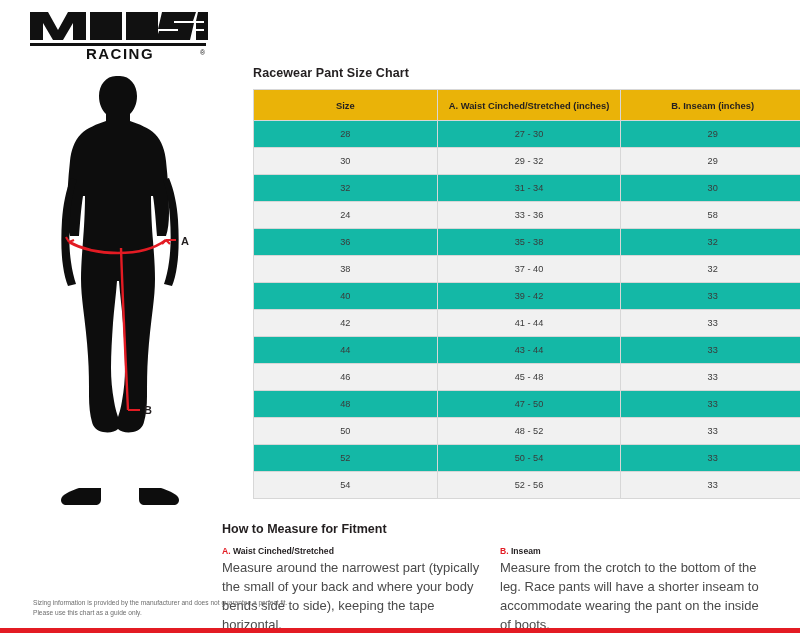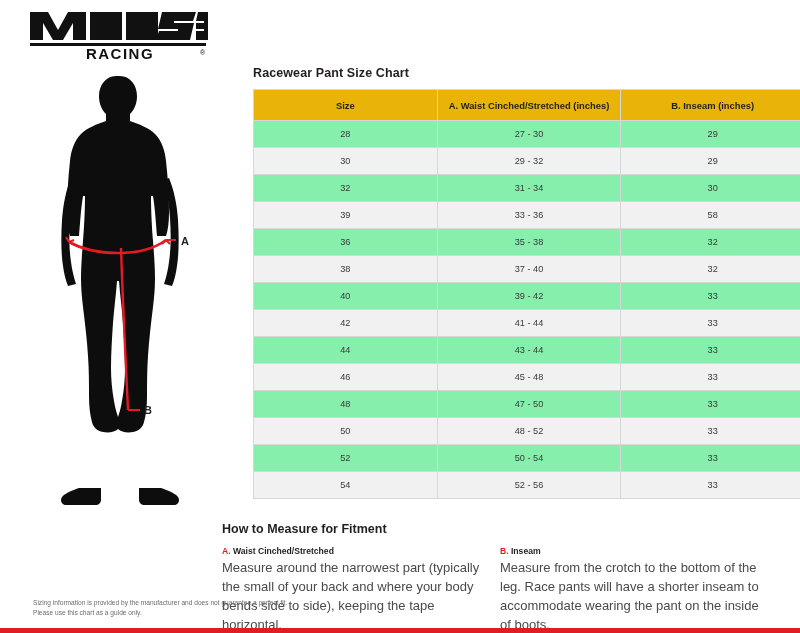--- a/index.html
+++ b/index.html
@@ -70,21 +70,21 @@
   table.size-table th {
     background: #eab308;
     font-weight: bold;
     color: #231f20;
     font-size: 9.4px;
     height: 31px;
   }
   table.size-table td.col-size { width: 184px; }
   table.size-table td.col-waist { width: 184px; }
   table.size-table td.col-inseam { width: 184px; }
-  table.size-table tr.odd td { background: #86efac; }
+  table.size-table tr.odd td { background: #14b8a6; }
   table.size-table tr.even td { background: #f1f1f1; }
 
   
   #howto {
     position: absolute;
     left: 222px;
     top: 522px;
     width: 556px;
   }
   #howto-title {
@@ -225,21 +225,21 @@
           <td class="col-size">30</td>
           <td class="col-waist">29 - 32</td>
           <td class="col-inseam">29</td>
         </tr>
         <tr class="odd">
           <td class="col-size">32</td>
           <td class="col-waist">31 - 34</td>
           <td class="col-inseam">30</td>
         </tr>
         <tr class="even">
-          <td class="col-size">39</td>
+          <td class="col-size">24</td>
           <td class="col-waist">33 - 36</td>
           <td class="col-inseam">58</td>
         </tr>
         <tr class="odd">
           <td class="col-size">36</td>
           <td class="col-waist">35 - 38</td>
           <td class="col-inseam">32</td>
         </tr>
         <tr class="even">
           <td class="col-size">38</td>

